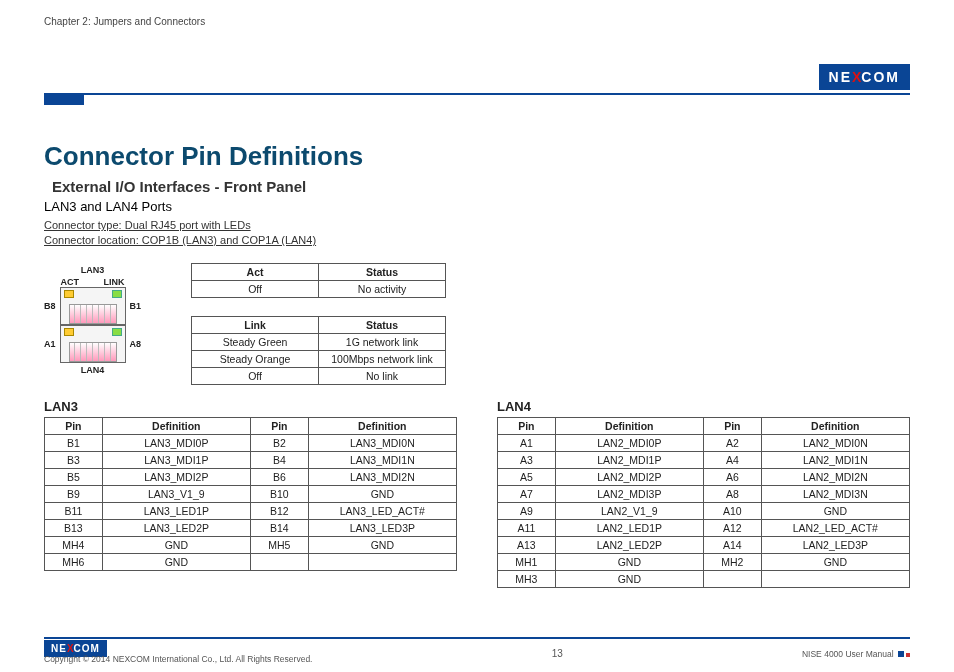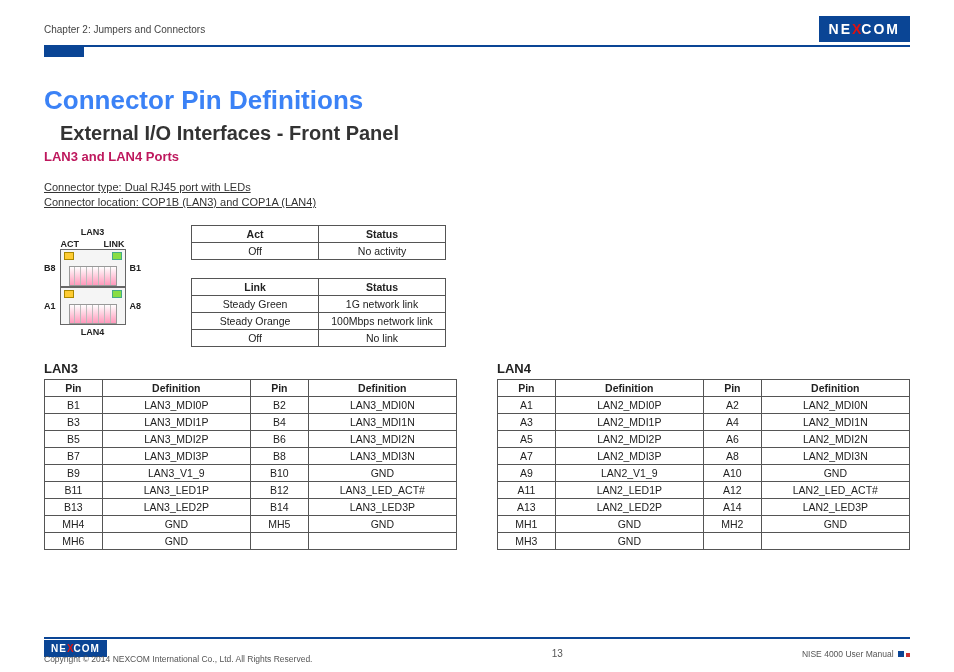--- a/index.html
+++ b/index.html
@@ -9,39 +9,40 @@
   color:#222;
   width:954px;
   height:672px;
   box-sizing:border-box;
   padding:16px 44px 10px 44px;
   position:relative;
  }
  .hdr-row{
   display:flex;
   justify-content:space-between;
-  align-items:center;
+  align-items:flex-start;
   font-size:10px;
   color:#444;
  }
  .logo-box{
   background:#0a4595;
   color:#fff;
   font-weight:bold;
   font-size:14px;
   letter-spacing:2px;
   padding:3px 8px;
   border:2px solid #0a4595;
+  margin-top:48px;
  }
  .logo-box .x{color:#d11;letter-spacing:0;}
  .rule-thick{height:2px;background:#0a4595;margin-top:3px;}
  .rule-tab{height:10px;width:40px;background:#0a4595;}
- h1{font-size:26px;font-weight:bold;margin:28px 0 4px 0;color:#3b82f6;}
- h2{font-size:20px;font-weight:bold;margin:6px 0 0 16px;color:#333;}
- h3{font-size:13px;font-weight:bold;margin:4px 0 16px 0;color:#be185d;}
+ h1{font-size:26px;font-weight:bold;margin:36px 0 4px 0;color:#0c4a6e;}
+ h2{font-size:15px;font-weight:bold;margin:6px 0 0 8px;color:#333;}
+ h3{font-size:13px;font-weight:normal;margin:4px 0 4px 0;color:#000000;}
  .meta{font-size:11px;color:#333;line-height:1.4;text-decoration:underline;}
  .mid{display:flex;gap:50px;margin-top:14px;align-items:flex-start;}
  .diagram{font-size:9px;font-weight:bold;text-align:center;}
  .diagram .lbl{margin:2px 0;}
  .diagram .port{
   width:64px;height:36px;border:1px solid #666;background:#f5f5f5;margin:0 auto;
   display:flex;align-items:flex-end;justify-content:center;position:relative;
  }
  .diagram .led{width:8px;height:6px;position:absolute;top:2px;}
  .diagram .led.l{left:3px;background:#ffcc33;border:1px solid #aa8800;}
@@ -202,26 +203,20 @@
             <td>B4</td>
             <td>LAN3_MDI1N</td>
           </tr>
           <tr>
             <td>B5</td>
             <td>LAN3_MDI2P</td>
             <td>B6</td>
             <td>LAN3_MDI2N</td>
           </tr>
           <tr>
-            <td>B7</td>
-            <td>LAN3_MDI3P</td>
-            <td>B8</td>
-            <td>LAN3_MDI3N</td>
-          </tr>
-          <tr>
             <td>B9</td>
             <td>LAN3_V1_9</td>
             <td>B10</td>
             <td>GND</td>
           </tr>
           <tr>
             <td>B11</td>
             <td>LAN3_LED1P</td>
             <td>B12</td>
             <td>LAN3_LED_ACT#</td>

